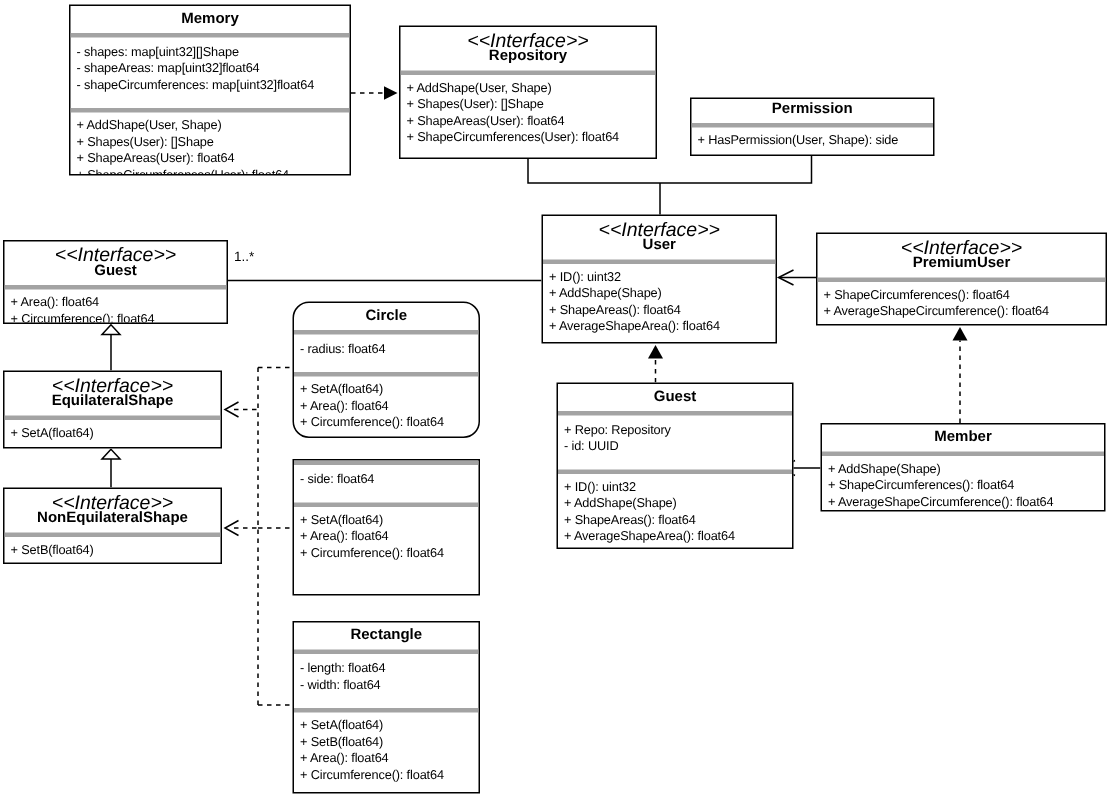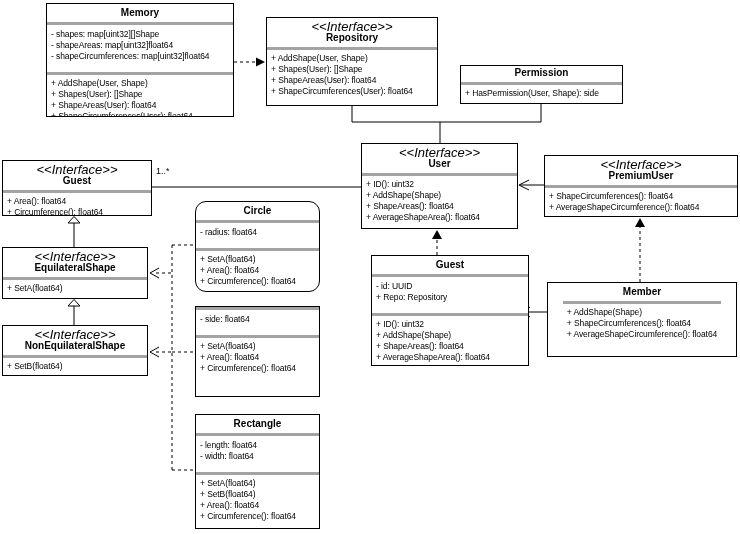--- a/index.html
+++ b/index.html
@@ -35,21 +35,21 @@
   #b-permission{left:460px;top:65px;width:163px;height:39px;justify-content:center;}
   #b-user{left:361px;top:143px;width:157px;height:86px;}
   #b-premium{left:544px;top:155px;width:194px;height:62px;}
   #b-shape{left:2px;top:160px;width:150px;height:56px;}
   #b-eq{left:2px;top:247px;width:146px;height:52px;}
   #b-noneq{left:2px;top:325px;width:146px;height:51px;}
   #b-circle{left:195px;top:201px;width:125px;height:91px;border-radius:11px;}
   #b-square{left:195px;top:306px;width:125px;height:91px;}
   #b-rect{left:195px;top:414px;width:125px;height:115px;justify-content:center;}
   #b-guest{left:360px;top:255px;width:158px;height:111px;margin-left:11px;}
-  #b-member{left:547px;top:282px;width:190px;height:75px;align-items:center;}
+  #b-member{left:547px;top:282px;width:190px;height:59px;}
   #lbl-mult{left:155px;top:166px;}
 </style>
 </head>
 <body>
 
 <div id="canvas">
 
   <svg id="wires" width="740" height="534" viewBox="0 0 740 534">
 
     <g>
@@ -241,22 +241,22 @@
       <div class="ln">+ Area(): float64</div>
       <div class="ln">+ Circumference(): float64</div>
     </div>
   </div>
 
   <div class="box" id="b-guest">
     <div class="ttl">
       <span class="nm">Guest</span>
     </div>
     <div class="sec attrs">
+      <div class="ln">+ Repo: Repository</div>
       <div class="ln">- id: UUID</div>
-      <div class="ln">+ Repo: Repository</div>
     </div>
     <div class="sec methods">
       <div class="ln">+ ID(): uint32</div>
       <div class="ln">+ AddShape(Shape)</div>
       <div class="ln">+ ShapeAreas(): float64</div>
       <div class="ln">+ AverageShapeArea(): float64</div>
     </div>
   </div>
 
   <div class="box" id="b-member">

